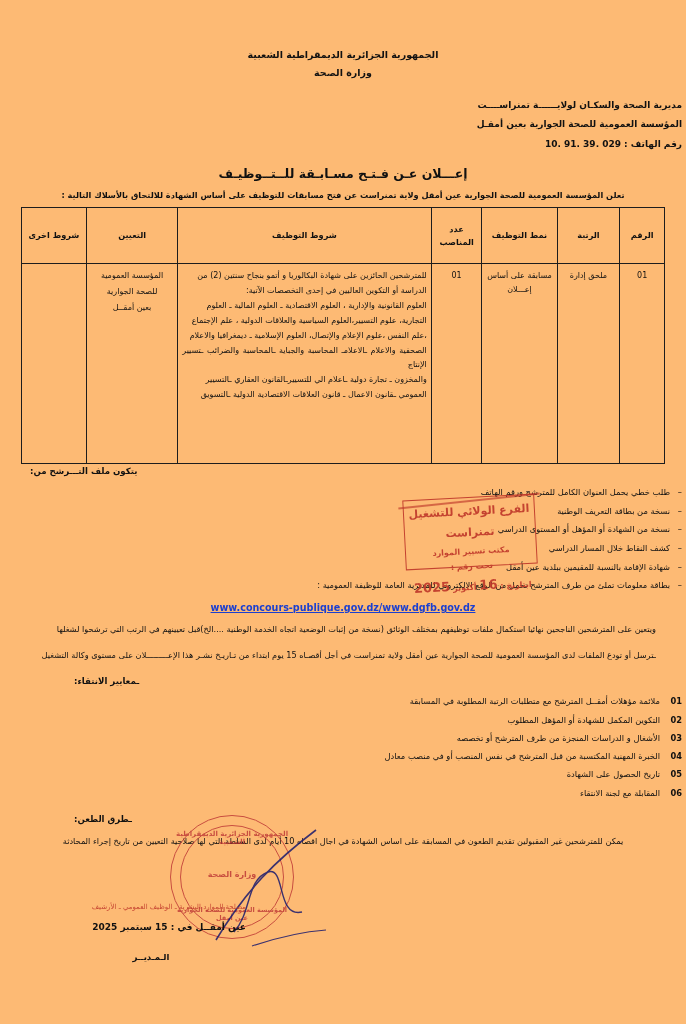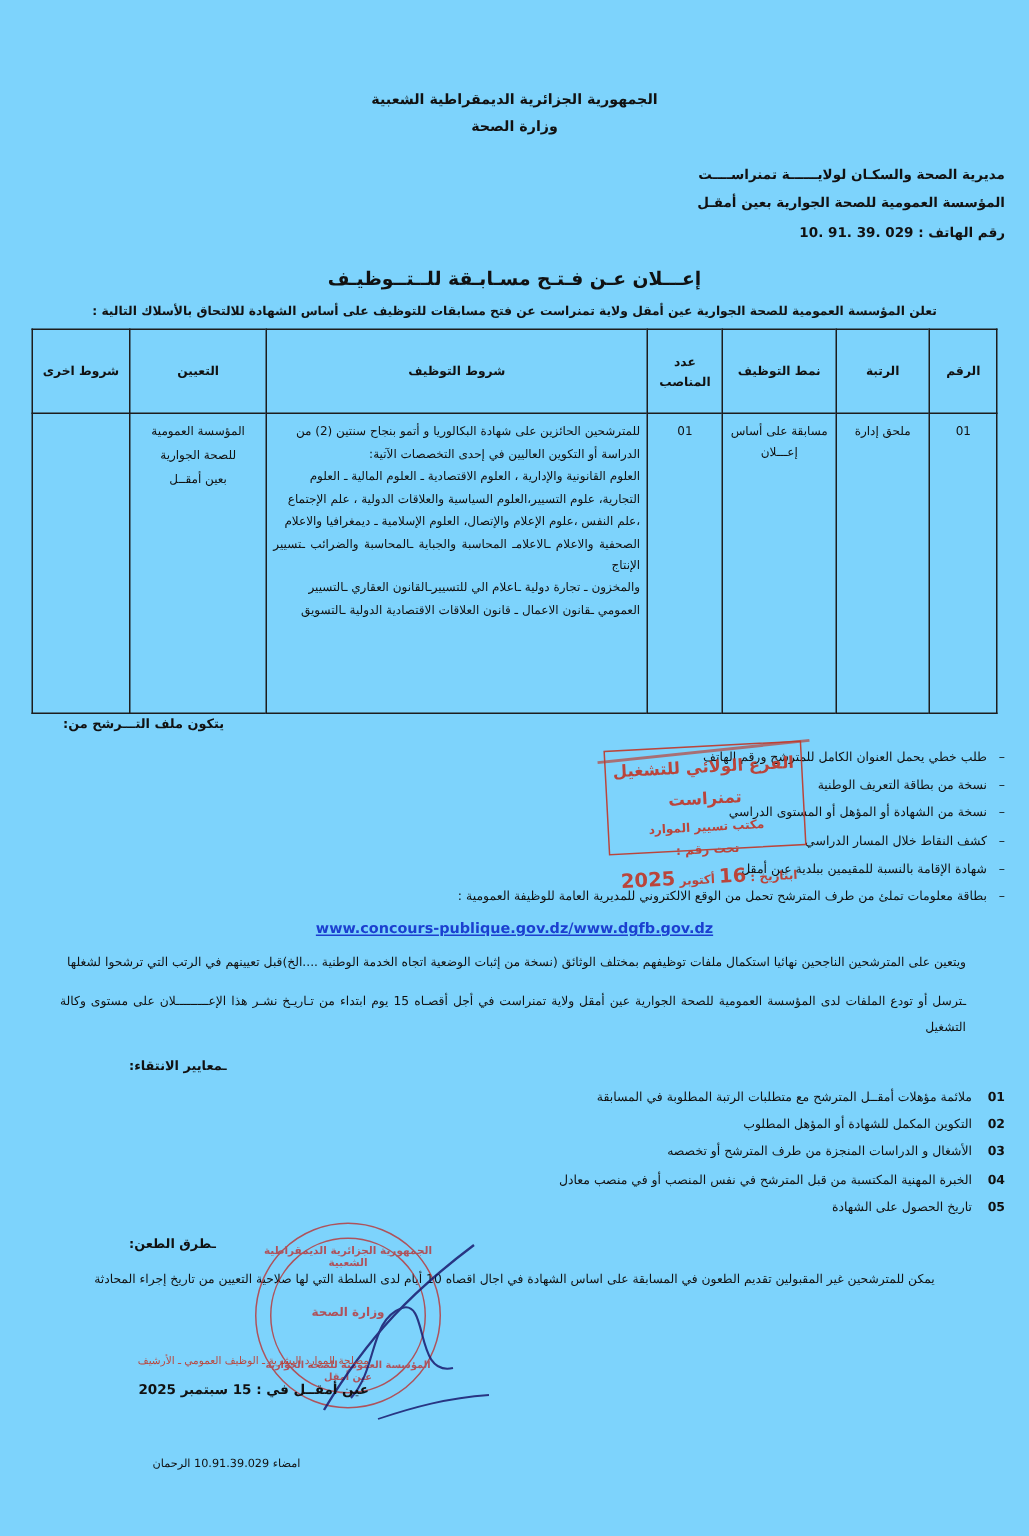--- a/index.html
+++ b/index.html
@@ -10,22 +10,22 @@
     background: #ffffff;
     font-family: "DejaVu Sans", "Liberation Sans", sans-serif;
     color: #111;
     overflow: hidden;
     position: relative;
   }
   .page {
     position: relative;
     width: 686px;
     height: 1024px;
-    padding: 16px;
-    background: #7dd3fc;
+    padding: 4px;
+    background: #fdba74;
   }
   
   .hdr-center {
     text-align: center;
     font-size: 9.5px;
     font-weight: bold;
     line-height: 1.9;
     padding-top: 42px;
     letter-spacing: .2px;
   }
@@ -342,20 +342,21 @@
   <div class="para">ويتعين على المترشحين الناجحين نهائيا استكمال ملفات توظيفهم بمختلف الوثائق (نسخة من إثبات الوضعية اتجاه الخدمة الوطنية ....الخ)قبل تعيينهم في الرتب التي ترشحوا لشغلها</div>
   <div class="para">ـترسل أو تودع الملفات لدى المؤسسة العمومية للصحة الجوارية عين أمقل ولاية تمنراست في أجل أقصـاه 15 يوم ابتداء من تـاريـخ نشـر هذا الإعـــــــــلان على مستوى وكالة التشغيل</div>
 
   <div class="subhdr">ـمعايير الانتقاء:</div>
   <ol class="numlist numrows">
     <li><span class="idx">01</span><span>ملائمة مؤهلات أمقــل المترشح مع متطلبات الرتبة المطلوبة في المسابقة</span></li>
     <li><span class="idx">02</span><span>التكوين المكمل للشهادة أو المؤهل المطلوب</span></li>
     <li><span class="idx">03</span><span>الأشغال و الدراسات المنجزة من طرف المترشح أو تخصصه</span></li>
     <li><span class="idx">04</span><span>الخبرة المهنية المكتسبة من قبل المترشح في نفس المنصب أو في منصب معادل</span></li>
     <li><span class="idx">05</span><span>تاريخ الحصول على الشهادة</span></li>
+    <li><span class="idx">06</span><span>المقابلة مع لجنة الانتقاء</span></li>
   </ol>
 
   <div class="subhdr">ـطرق الطعن:</div>
   <div class="final-note">يمكن للمترشحين غير المقبولين تقديم الطعون في المسابقة على اساس الشهادة في اجال اقصاه 10 أيام لدى السلطة التي لها صلاحية التعيين من تاريخ إجراء المحادثة</div>
 
   <div class="stamp-rect">
     <div class="big">الفرع الولائي للتشغيل تمنراست</div>
     <div>مكتب تسيير الموارد</div>
     <div>
       <span>تحت رقم :</span>
@@ -378,15 +379,15 @@
 
   <svg class="sig-svg" width="150" height="140" viewBox="0 0 150 140">
     <path d="M10 120 C40 70 70 40 110 10" stroke="#1a1a6e" stroke-width="1.6" fill="none"></path>
     <path d="M28 112 C46 92 40 60 62 52 C80 46 70 98 96 92" stroke="#1a1a6e" stroke-width="1.4" fill="none"></path>
     <path d="M46 126 C70 118 92 112 120 110" stroke="#1a1a6e" stroke-width="1.2" fill="none"></path>
   </svg>
 
   <div class="handwrite hw-red" style="right:440px; top:903px; font-size:7px;">مصلحة الموارد البشرية ـ الوظيف العمومي ـ الأرشيف</div>
 
   <div class="date-line">عين أمقــل في : 15 سبتمبر 2025</div>
-  <div class="sign-block" style="top:968px; font-size:7.5px; font-weight:normal;">امضاء 10.91.39.029  الرحمان</div>
+  <div class="sign-block" style="top:948px;">الـمـديــر</div>
 
 </div>
 
 </body></html>

